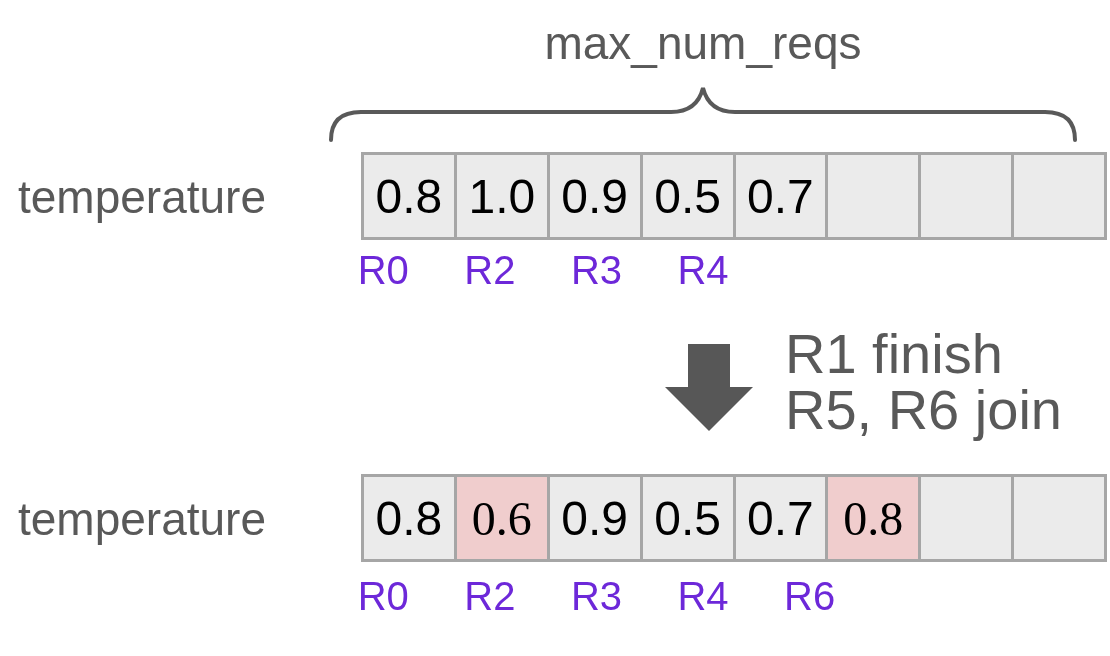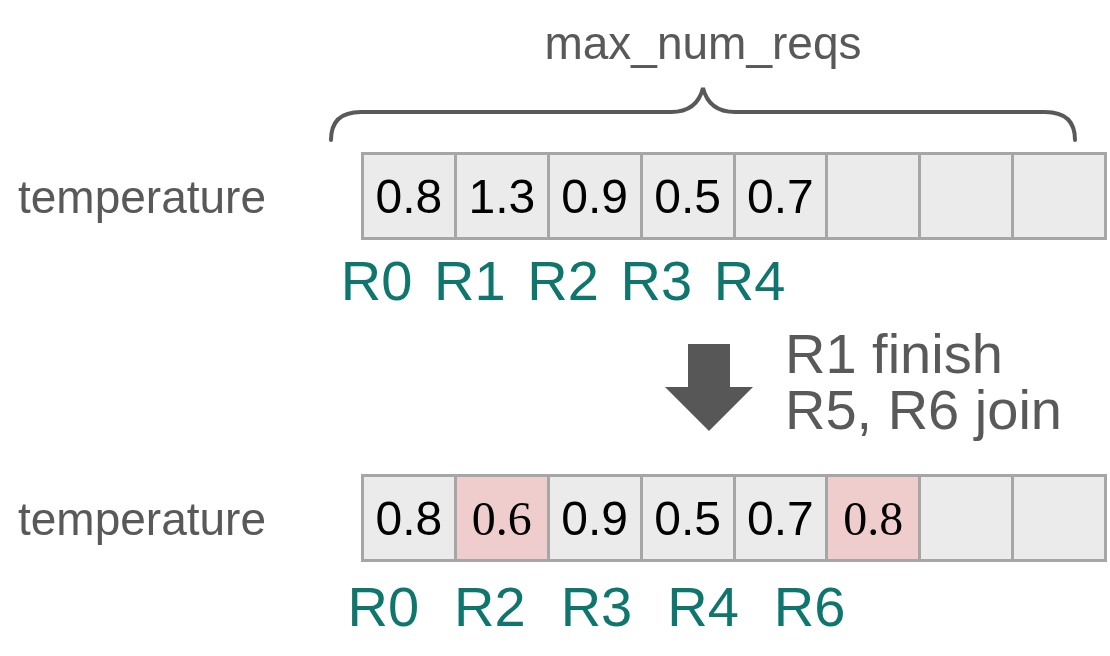--- a/index.html
+++ b/index.html
@@ -46,23 +46,22 @@
     font-size: 48px;
     color: var(--value-text);
     background: var(--cell-bg);
   }
   .cell:first-child { border-left: none; }
   .cell.highlight { background: var(--cell-highlight); font-family: Liberation Serif, serif; }
   .labels-row {
     position: absolute;
     left: 330px; width: 746px;
     display: flex;
-    font-size: 56px;
-    color: #0f766e;
-    justify-content: center;
+    font-size: 40px;
+    color: #6d28d9;
   }
   .labels-row.top { top: 248px; }
   .labels-row.bottom { top: 574px; }
   .req-label { flex: 1 1 0; text-align: center; white-space: nowrap; }
   .arrow-svg { position: absolute; left: 664px; top: 344px; }
   .note {
     position: absolute;
     right: 48px; top: 326px;
     font-size: 56px;
     line-height: 56px;
@@ -77,31 +76,30 @@
 
   <div class="title">max_num_reqs</div>
 
   <svg class="brace-svg" width="750" height="60" viewBox="0 0 750 60" fill="none">
     <path d="M 3,56 Q 3,28 33,28 L 343,28 Q 369,28 375,4 Q 381,28 407,28 L 717,28 Q 747,28 747,56" stroke="#595959" stroke-width="4" stroke-linecap="round" fill="none"></path>
   </svg>
 
   <div class="row-label top">temperature</div>
   <div class="array top">
       <div class="cell">0.8</div>
-      <div class="cell">1.3</div>
+      <div class="cell">1.0</div>
       <div class="cell">0.9</div>
       <div class="cell">0.5</div>
       <div class="cell">0.7</div>
       <div class="cell"></div>
       <div class="cell"></div>
       <div class="cell"></div>
     </div>
   <div class="labels-row top">
       <div class="req-label">R0</div>
-      <div class="req-label">R1</div>
       <div class="req-label">R2</div>
       <div class="req-label">R3</div>
       <div class="req-label">R4</div>
       <div class="req-label"></div>
       <div class="req-label"></div>
       <div class="req-label"></div>
     </div>
 
   <svg class="arrow-svg" width="90" height="88" viewBox="0 0 90 88">
     <polygon points="24,0 66,0 66,43 89,43 45,87 1,43 24,43" fill="#575757"></polygon>

